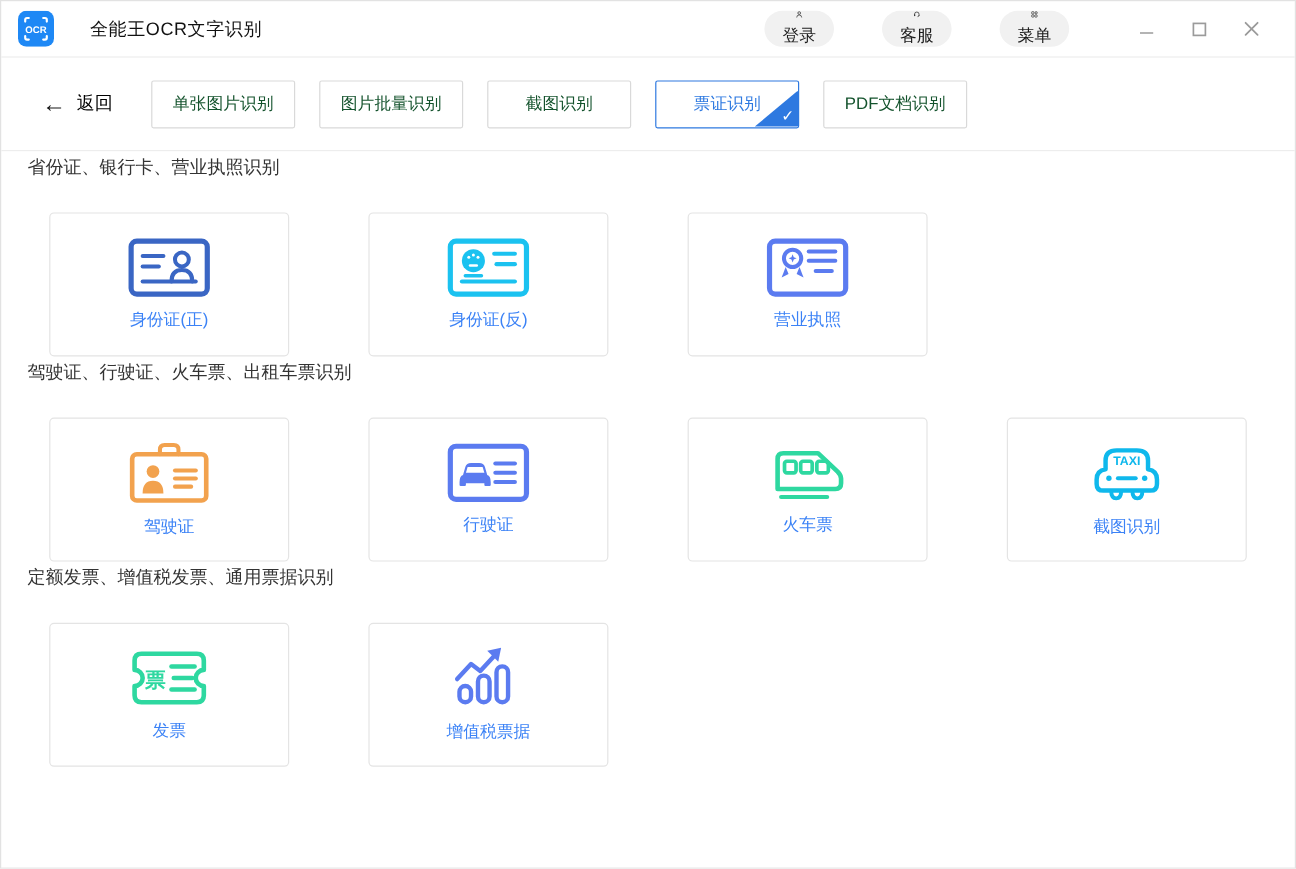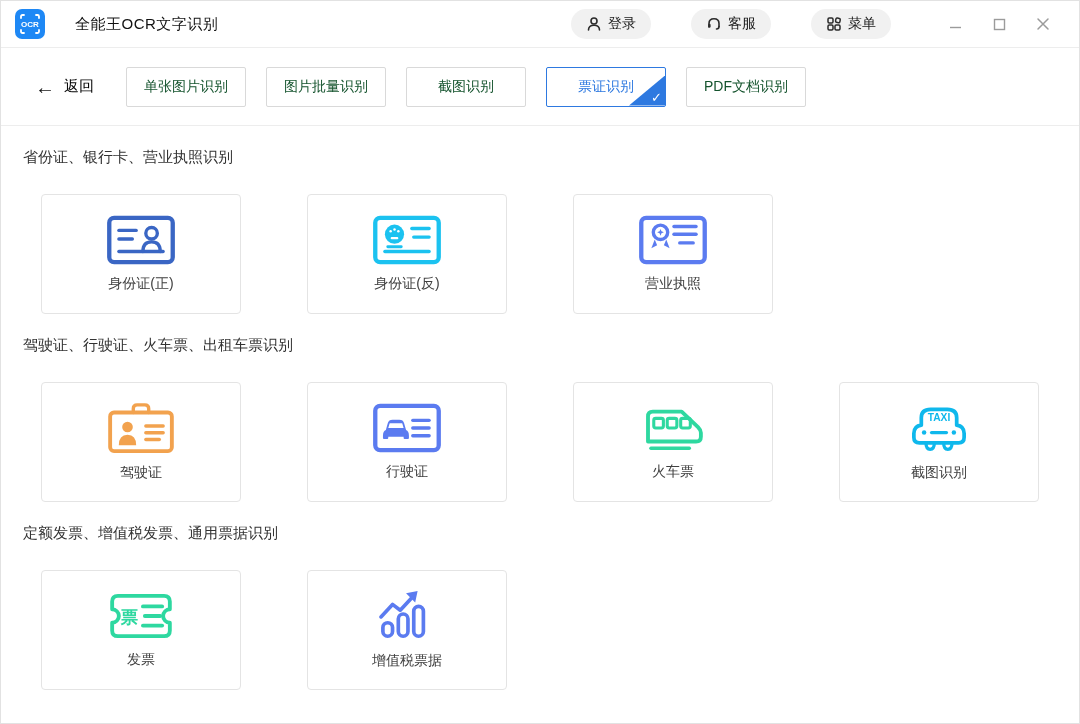--- a/index.html
+++ b/index.html
@@ -5,45 +5,45 @@
   * { margin:0; padding:0; box-sizing:border-box; }
   html,body { width:1080px; height:724px; }
   body { font-family:"Liberation Sans","DejaVu Sans",sans-serif; background:#fff; }
   .window { width:1080px; height:724px; background:#fff; border:1px solid #e2e2e2; overflow:hidden; }
 
   
   .titlebar { height:47px; display:flex; align-items:center; padding:0 14px 0 14px; border-bottom:1px solid #ededed;gap:20px; }
   .app-icon { width:30px; height:30px; flex:0 0 auto; }
   .app-title { font-size:15px; color:#111; margin-left:10px; font-weight:500; letter-spacing:.5px; }
   .titlebar-spacer { flex:1; }
-  .pill { display:flex; align-items:center; gap:6px; height:30px; padding:0 15px; background:#f1f1f1; border-radius:16px; font-size:14px; color:#1a1a1a; margin-left:20px; cursor:pointer; }
+  .pill { display:flex; align-items:center; gap:6px; height:30px; padding:0 15px; background:#f1f1f1; border-radius:16px; font-size:14px; color:#1a1a1a; margin-left:20px; cursor:pointer;flex-direction:column; }
   .pill svg { display:block; }
   .win-controls { display:flex; align-items:center; margin-left:22px; }
   .win-btn { width:44px; height:30px; display:flex; align-items:center; justify-content:center; cursor:pointer; }
 
   
   .navbar { height:78px; display:flex; align-items:center; padding-left:34px; border-bottom:1px solid #ededed; }
   .back { display:flex; align-items:center; gap:9px; cursor:pointer; margin-right:32px; }
   .back-arrow { font-size:20px; color:#111; font-weight:bold; line-height:1; }
   .back-label { font-size:15px; color:#000000; }
   .tabs { display:flex; gap:20px; }
   .tab { position:relative; width:120px; height:40px; border:1px solid #d9d9d9; border-radius:2px; display:flex; align-items:center; justify-content:center; font-size:14px; color:#14532d; background:#fff; cursor:pointer; overflow:hidden; }
   .tab.selected { border-color:#2e79e0; color:#2e79e0; }
   .tab .corner { display:none; }
   .tab.selected .corner { display:block; position:absolute; right:0; bottom:0; width:36px; height:30px; background:#2e79e0;
      clip-path:polygon(100% 0,100% 100%,0 100%); }
   .tab.selected .corner .check { position:absolute; right:3px; bottom:1px; color:#fff; font-size:13px; font-weight:bold; }
 
   
-  .section-title { margin:20px 0 26px 22px; font-size:15px; color:#333; line-height:22px; }
+  .section-title { margin:3px 0 26px 22px; font-size:15px; color:#333; line-height:22px; }
   .card-row { display:flex; gap:66px; margin-left:40px; }
   .card { width:200px; height:120px; border:1px solid #e4e4e4; border-radius:4px; background:#fff; display:flex; flex-direction:column; align-items:center; cursor:pointer; }
   .card svg.icon { margin-top:20px; display:block; }
   .card svg.icon.tall { margin-top:17px; }
-  .card-label { margin-top:10px; font-size:14px; color:#404040; }
+  .card-label { margin-top:10px; font-size:14px; color:#3b82f6; }
 </style>
 </head>
 <body>
 
 <div class="window">
 
   <div class="titlebar">
     <svg class="app-icon" width="30" height="30" viewBox="0 0 30 30">
       <rect x="0" y="0" width="30" height="30" rx="7" fill="#1e88f5"></rect>
       <path d="M9,6 H7.5 Q6,6 6,7.5 V9" fill="none" stroke="#fff" stroke-width="1.8" stroke-linecap="round"></path>

